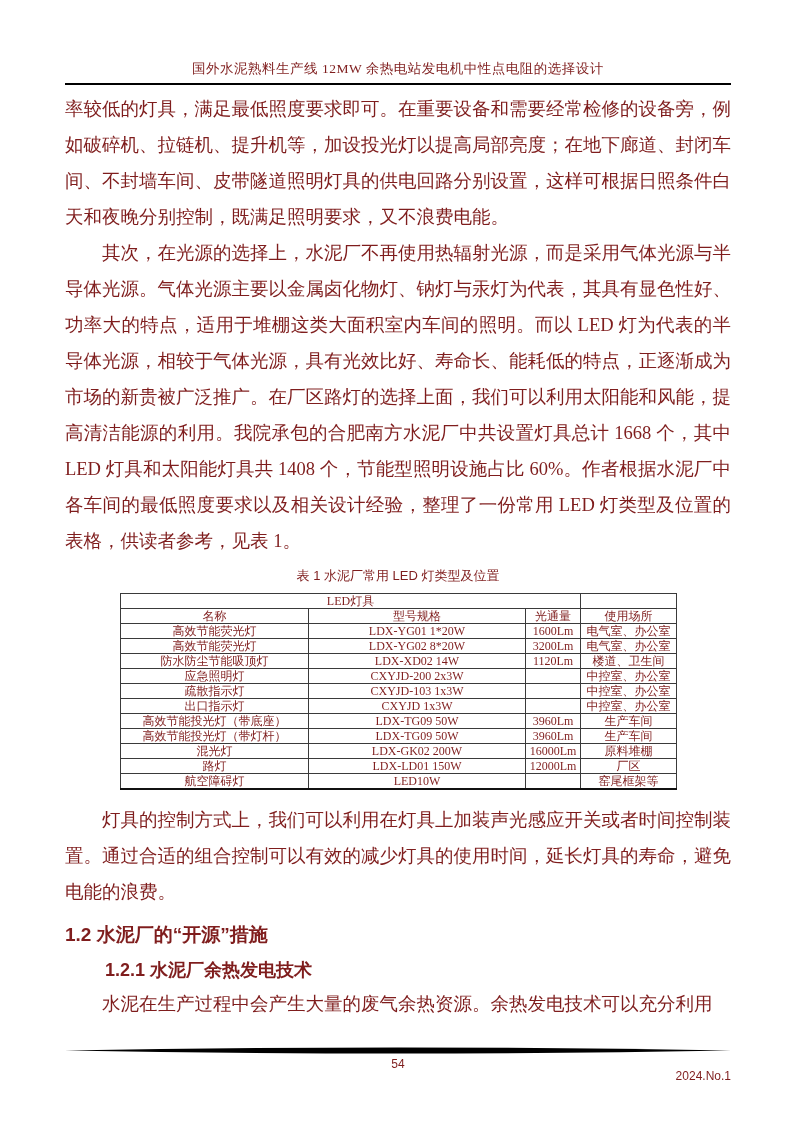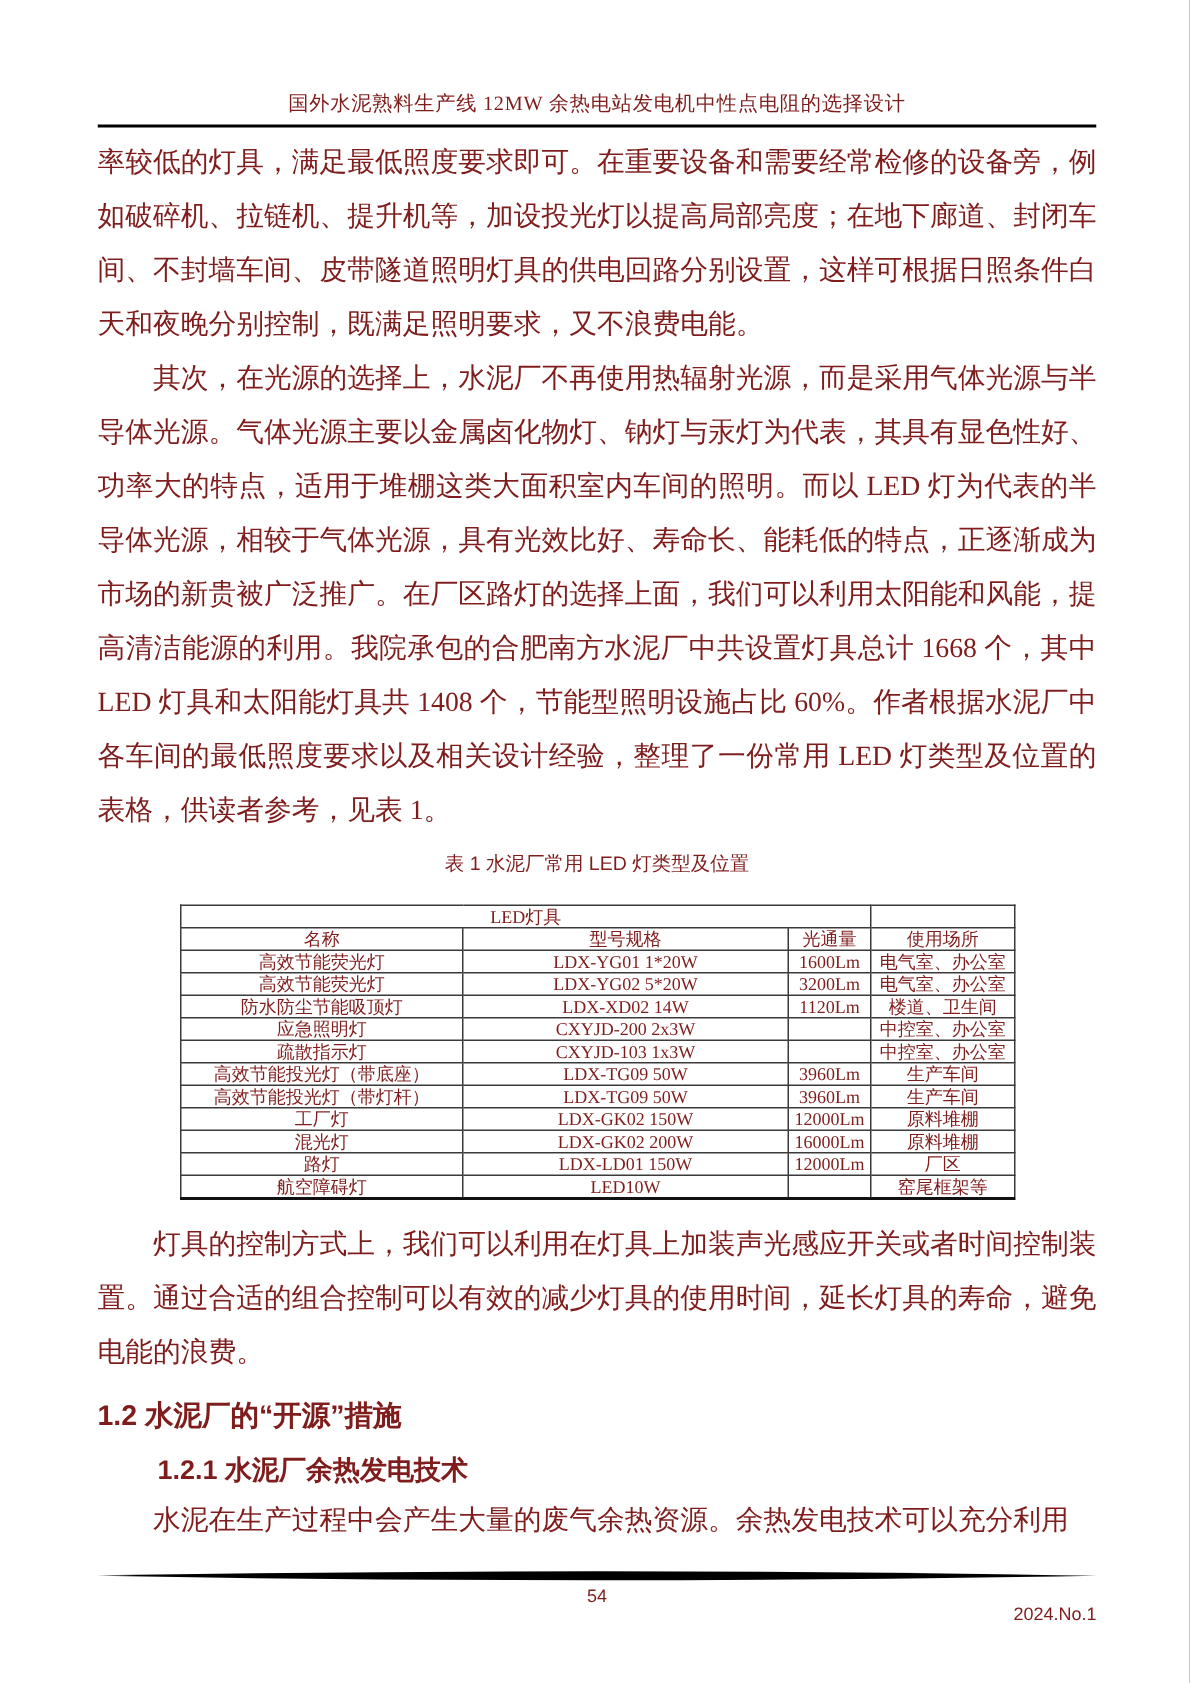--- a/index.html
+++ b/index.html
@@ -43,21 +43,21 @@
   .body-par.indent{text-indent:2em;}
   .table-caption{
     margin-top:8px;
     text-align:center;
     font-family:"Liberation Sans","DejaVu Sans",sans-serif;
     font-weight:normal;
     font-size:13px;
     line-height:18px;
   }
   table.led{
-    margin:18px 0 0 55px;
+    margin:8px 0 0 55px;
     border-collapse:collapse;
     table-layout:fixed;
     width:556px;
     font-size:12px;
     border:1px solid #222;
     border-bottom:2px solid #111;
   }
   table.led td,table.led th{
     border:1px solid #3a3a3a;
     height:14px;
@@ -136,21 +136,21 @@
         <th>使用场所</th>
       </tr>
       <tr>
         <td>高效节能荧光灯</td>
         <td>LDX-YG01 1*20W</td>
         <td>1600Lm</td>
         <td>电气室、办公室</td>
       </tr>
       <tr>
         <td>高效节能荧光灯</td>
-        <td>LDX-YG02 5*20W</td>
+        <td>LDX-YG02 8*20W</td>
         <td>3200Lm</td>
         <td>电气室、办公室</td>
       </tr>
       <tr>
         <td>防水防尘节能吸顶灯</td>
         <td>LDX-XD02 14W</td>
         <td>1120Lm</td>
         <td>楼道、卫生间</td>
       </tr>
       <tr>
@@ -159,36 +159,36 @@
         <td></td>
         <td>中控室、办公室</td>
       </tr>
       <tr>
         <td>疏散指示灯</td>
         <td>CXYJD-103 1x3W</td>
         <td></td>
         <td>中控室、办公室</td>
       </tr>
       <tr>
+        <td>出口指示灯</td>
+        <td>CXYJD 1x3W</td>
+        <td></td>
+        <td>中控室、办公室</td>
+      </tr>
+      <tr>
         <td>高效节能投光灯（带底座）</td>
         <td>LDX-TG09 50W</td>
         <td>3960Lm</td>
         <td>生产车间</td>
       </tr>
       <tr>
         <td>高效节能投光灯（带灯杆）</td>
         <td>LDX-TG09 50W</td>
         <td>3960Lm</td>
         <td>生产车间</td>
-      </tr>
-      <tr>
-        <td>工厂灯</td>
-        <td>LDX-GK02 150W</td>
-        <td>12000Lm</td>
-        <td>原料堆棚</td>
       </tr>
       <tr>
         <td>混光灯</td>
         <td>LDX-GK02 200W</td>
         <td>16000Lm</td>
         <td>原料堆棚</td>
       </tr>
       <tr>
         <td>路灯</td>
         <td>LDX-LD01 150W</td>

